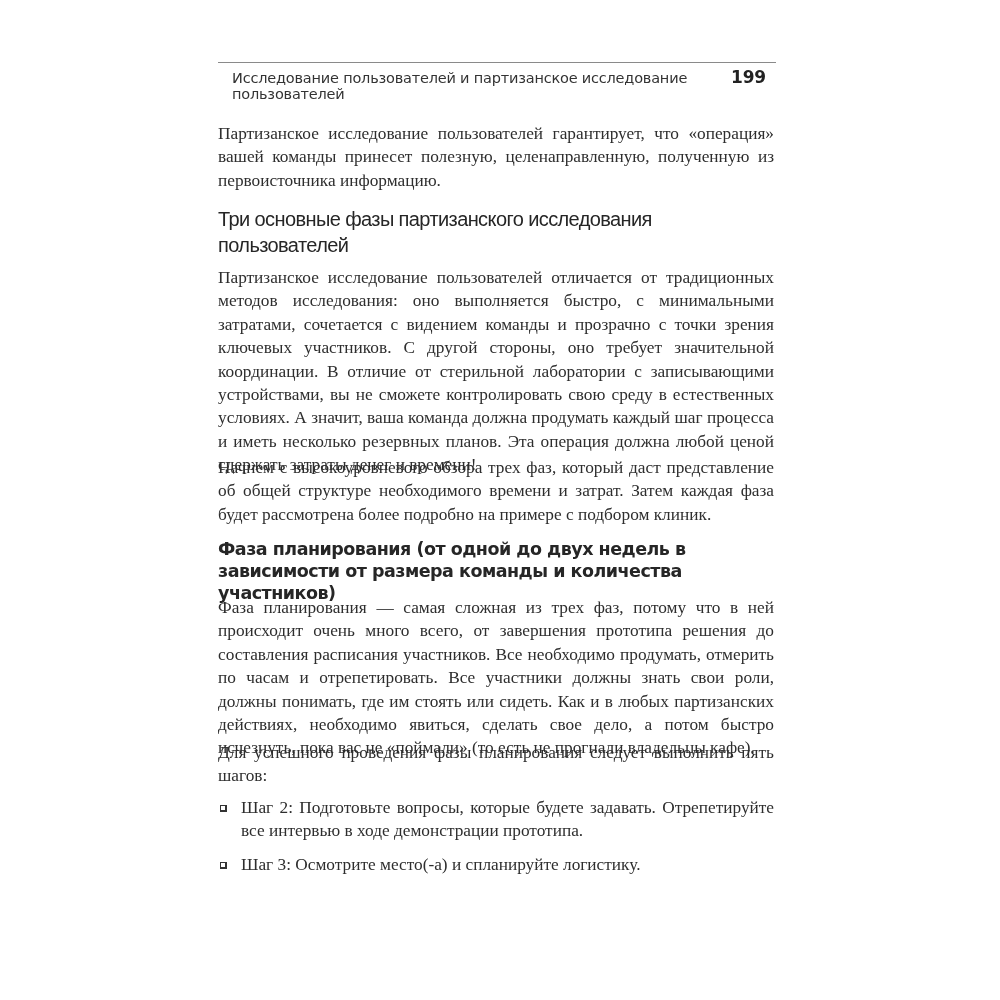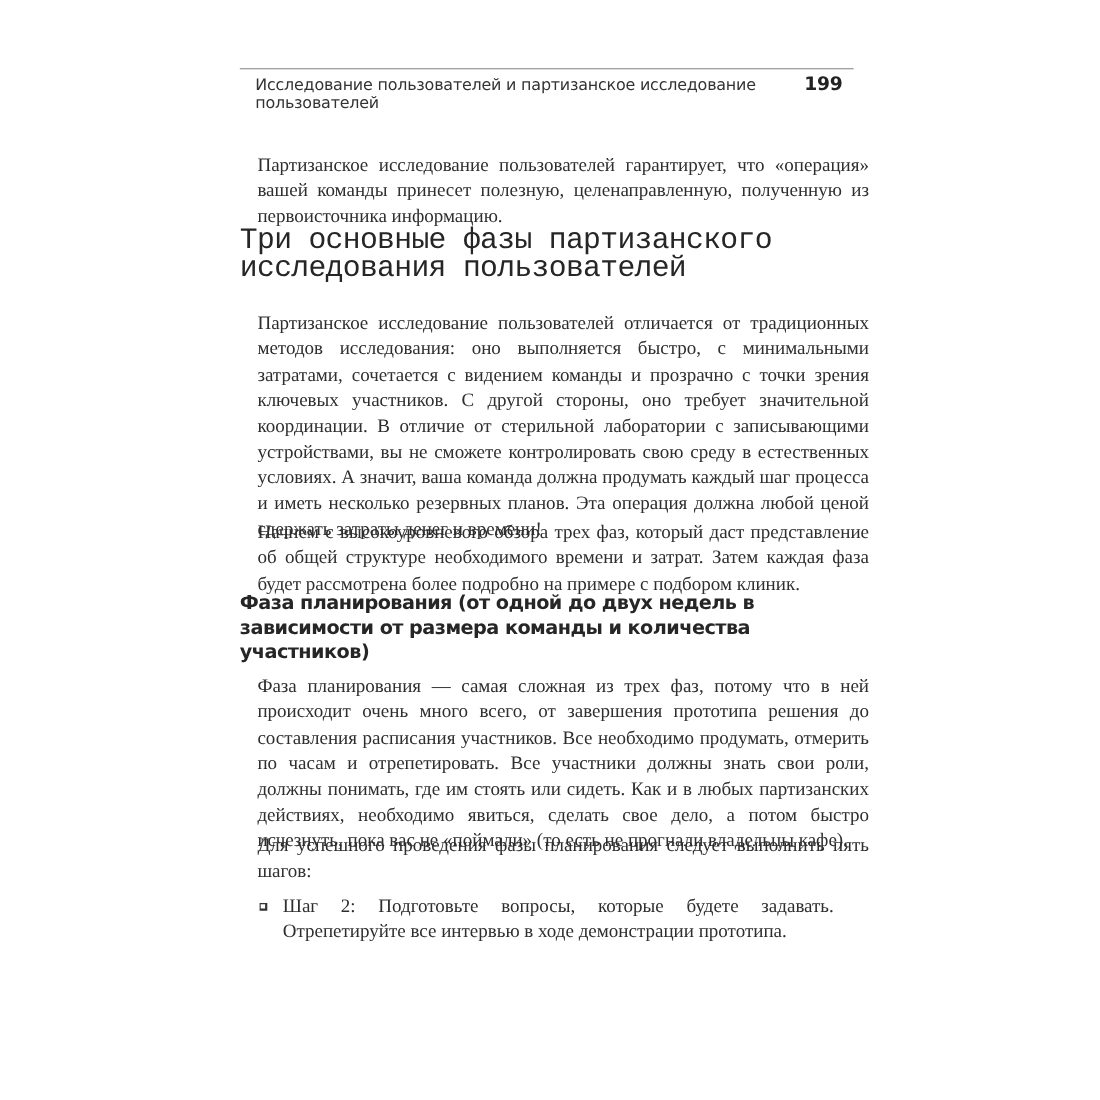--- a/index.html
+++ b/index.html
@@ -1,22 +1,22 @@
 <!DOCTYPE html>
 <html><head>
   <meta charset="utf-8">
   <style>
     html, body { margin: 0; padding: 0; background: #ffffff; }
     body { width: 1000px; height: 1000px; position: relative; overflow: hidden; }
     .header-rule { position: absolute; left: 218px; top: 62px; width: 558px; height: 0; border-top: 1px solid #8a8a8a; }
     .running-head { position: absolute; left: 232px; top: 67px; width: 534px; font-family: "DejaVu Sans", sans-serif; font-size: 14.5px; color: #333; display: flex; justify-content: space-between; align-items: baseline; letter-spacing: -0.2px; }
     .page-num { font-weight: bold; font-size: 17px; color: #222; }
-    .body-text { font-family: "Liberation Serif", serif; font-size: 17.3px; line-height: 23.4px; color: #2e2e2e; text-align: justify; margin: 16px; }
+    .body-text { font-family: "Liberation Serif", serif; font-size: 17.3px; line-height: 23.4px; color: #2e2e2e; text-align: justify; margin: 0; }
     .p1 { position: absolute; left: 218px; top: 122px; width: 556px; }
-    .h1 { position: absolute; left: 218px; top: 206px; width: 556px; font-family: Liberation Mono, monospace; font-size: 27px; line-height: 26px; color: #262626; letter-spacing: -0.6px; margin: 0; font-weight: normal; }
+    .h1 { position: absolute; left: 218px; top: 206px; width: 556px; font-family: Liberation Sans, sans-serif; font-size: 20px; line-height: 26px; color: #262626; letter-spacing: -0.6px; margin: 0; font-weight: normal; }
     .p2 { position: absolute; left: 218px; top: 266px; width: 556px; }
     .p3 { position: absolute; left: 218px; top: 456px; width: 556px; }
     .h2 { position: absolute; left: 218px; top: 538px; width: 556px; font-family: "DejaVu Sans", sans-serif; font-size: 17.5px; line-height: 22px; color: #262626; letter-spacing: -0.5px; margin: 0; font-weight: bold; }
     .p4 { position: absolute; left: 218px; top: 596px; width: 556px; }
     .p5 { position: absolute; left: 218px; top: 741px; width: 556px; }
     .steps { position: absolute; left: 218px; top: 796px; width: 556px; list-style: none; margin: 0; padding: 0; }
     .step { position: relative; padding-left: 23px; margin-bottom: 10px; }
     .step-box { position: absolute; left: 2px; top: 9px; width: 7px; height: 7px; border: 1.3px solid #333; border-right-width: 2px; border-bottom-width: 2px; box-sizing: border-box; }
     .step-text { display: block; }
   </style>
@@ -39,13 +39,17 @@
 <h2 class="h2">Фаза планирования (от одной до двух недель в зависимости от размера команды и количества участников)</h2>
 
 <p class="body-text p4">Фаза планирования — самая сложная из трех фаз, потому что в ней происходит очень много всего, от завершения прототипа решения до составления расписания участников. Все необходимо продумать, отмерить по часам и отрепетировать. Все участники должны знать свои роли, должны понимать, где им стоять или сидеть. Как и в любых партизанских действиях, необходимо явиться, сделать свое дело, а потом быстро исчезнуть, пока вас не «поймали» (то есть не прогнали владельцы кафе).</p>
 <p class="body-text p5">Для успешного проведения фазы планирования следует выполнить пять шагов:</p>
 
 <ul class="steps">
   <li class="step body-text">
     <span class="step-box"></span>
     <span class="step-text">Шаг 2: Подготовьте вопросы, которые будете задавать. Отрепетируйте все интервью в ходе демонстрации прототипа.</span>
   </li>
+  <li class="step body-text">
+    <span class="step-box"></span>
+    <span class="step-text">Шаг 3: Осмотрите место(-а) и спланируйте логистику.</span>
+  </li>
 </ul>
 
 </body></html>

